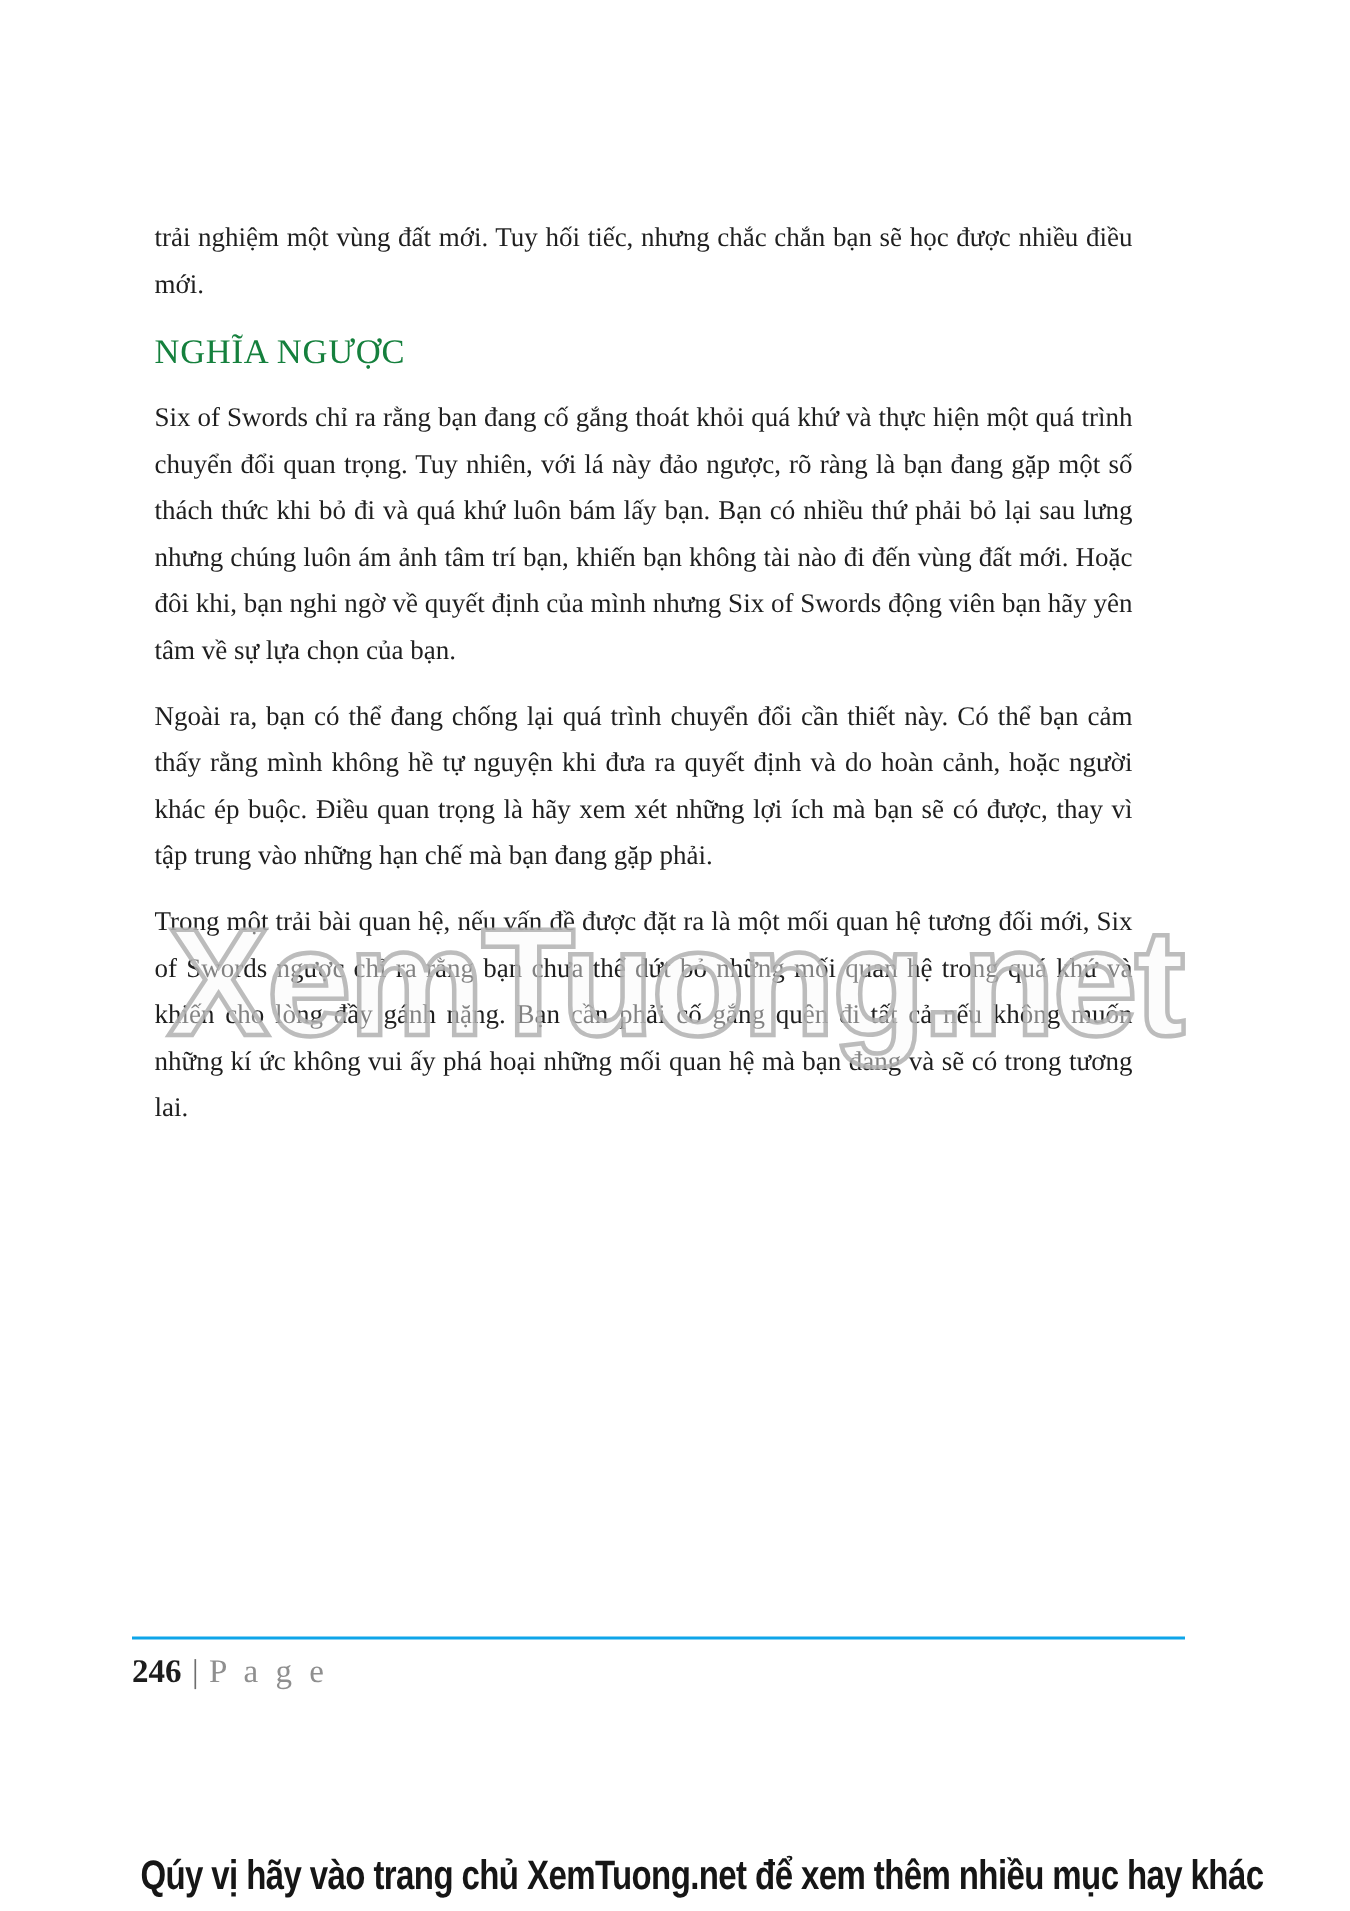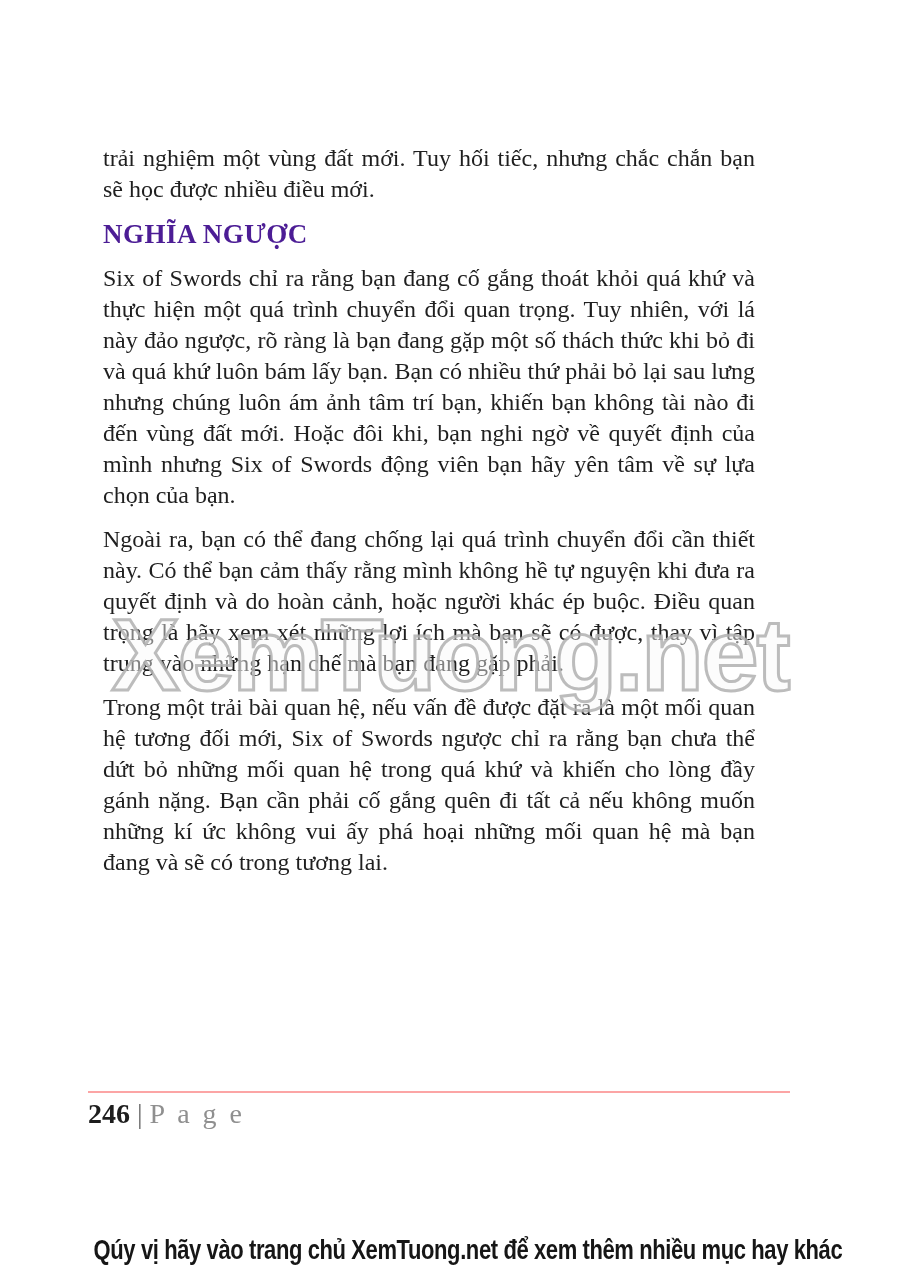--- a/index.html
+++ b/index.html
@@ -17,30 +17,30 @@
   }
   .content {
     position: absolute;
     left: 103px;
     top: 143px;
     width: 652px;
     color: #1f1f1f;
   }
   .content p {
     margin: 0 0 13px 0;
-    font-size: 24px;
+    font-size: 18px;
     line-height: 31px;
     text-align: justify;
   }
   .content h2 {
     margin: 14px 0 13px 0;
-    font-size: 27px;
+    font-size: 23px;
     line-height: 31px;
-    font-weight: bold;
-    color: #4c1d95;
+    font-weight: normal;
+    color: #15803d;
     letter-spacing: 0.5px;
   }
   .watermark {
     position: absolute;
     left: 50%;
     top: 570px;
     transform: translateX(-50%);
     white-space: nowrap;
     font-family: "Liberation Sans", sans-serif;
     font-weight: bold;
@@ -50,23 +50,23 @@
     -webkit-text-stroke: 3px rgba(176, 176, 176, 0.85);
     z-index: 5;
     pointer-events: none;
     margin-top: 27px;
   }
   .footer {
     position: absolute;
     left: 88px;
     top: 1091px;
     width: 702px;
-    border-top: 2px solid #fca5a5;
+    border-top: 2px solid #0ea5e9;
     padding-top: 8px;
-    font-size: 28px;
+    font-size: 22px;
     line-height: 26px;
   }
   .footer .page-num {
     font-weight: bold;
     color: #1d1d1d;
     margin-right: 7px;
   }
   .footer .page-sep {
     color: #6e6e6e;
     margin-right: 7px;

